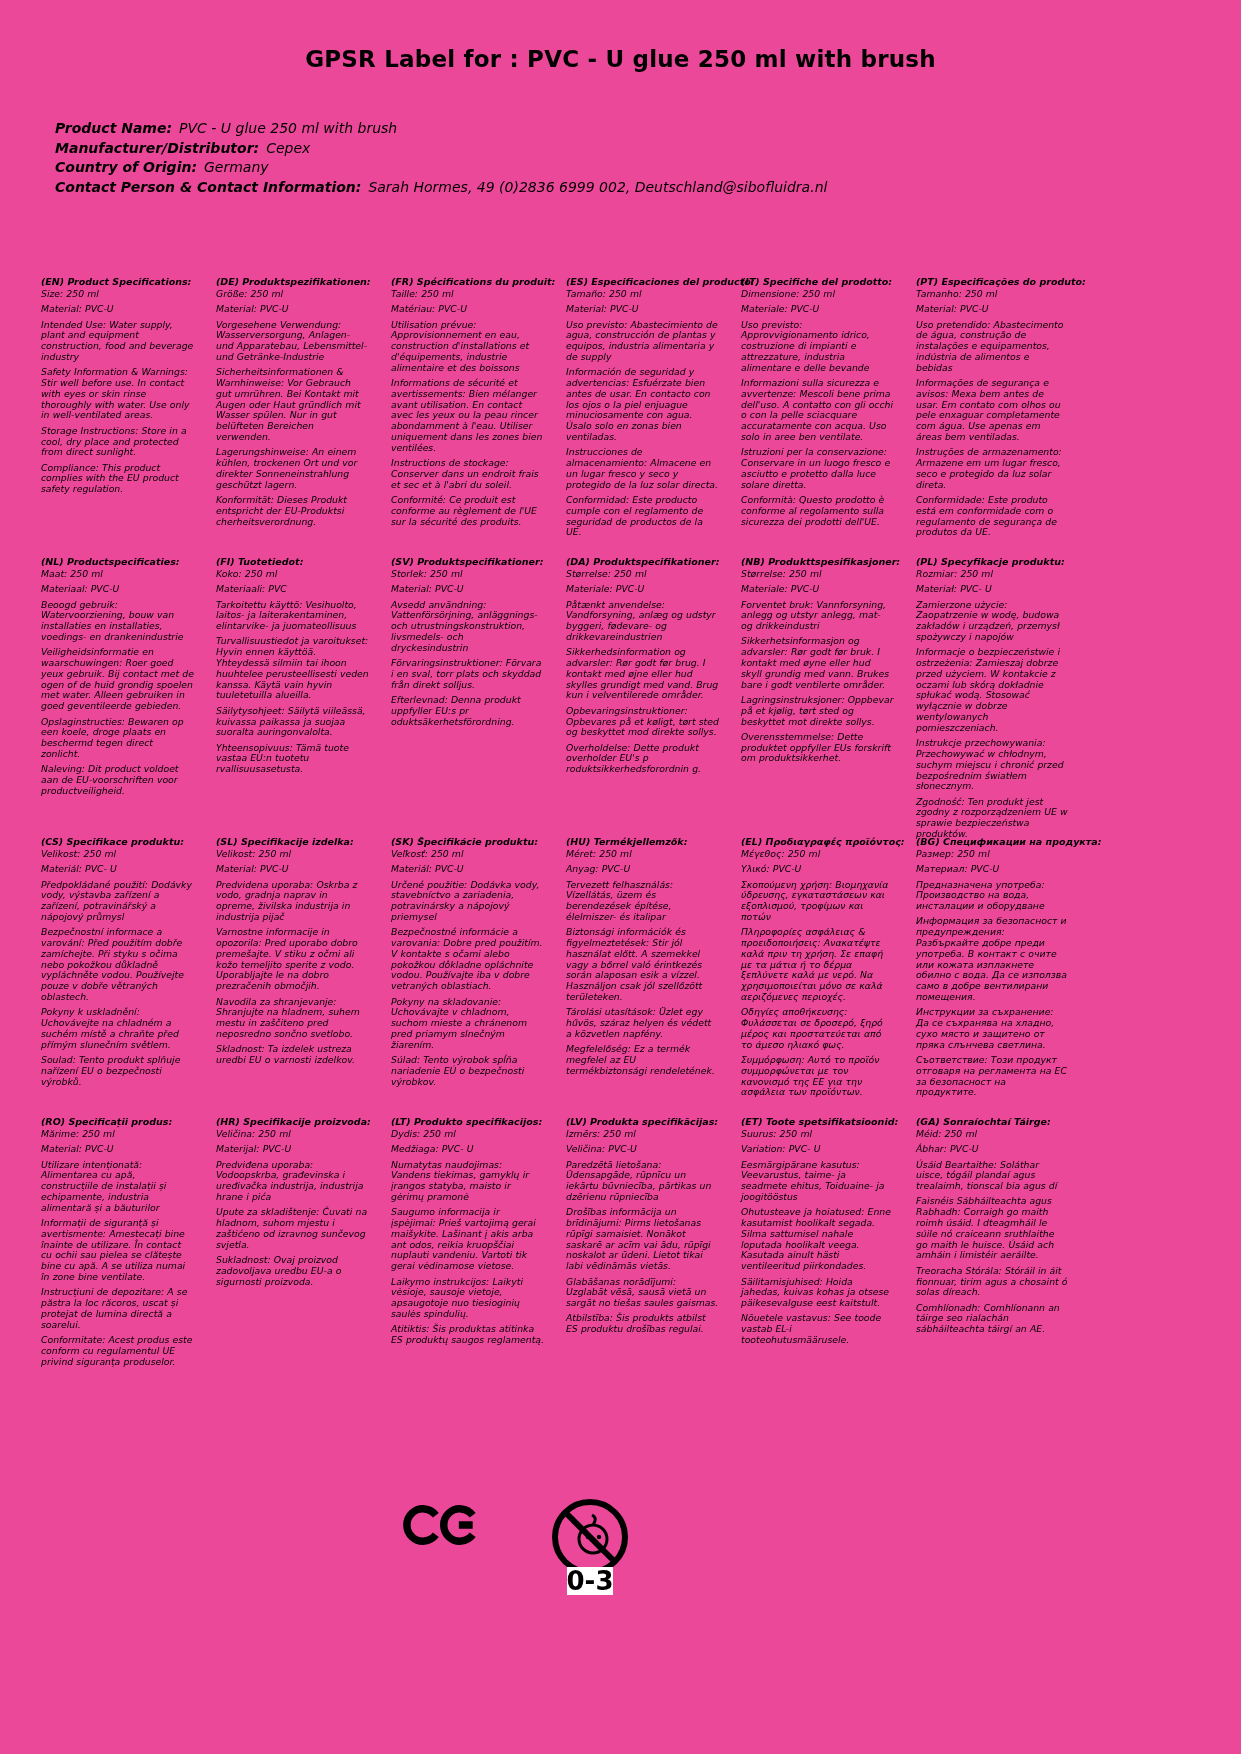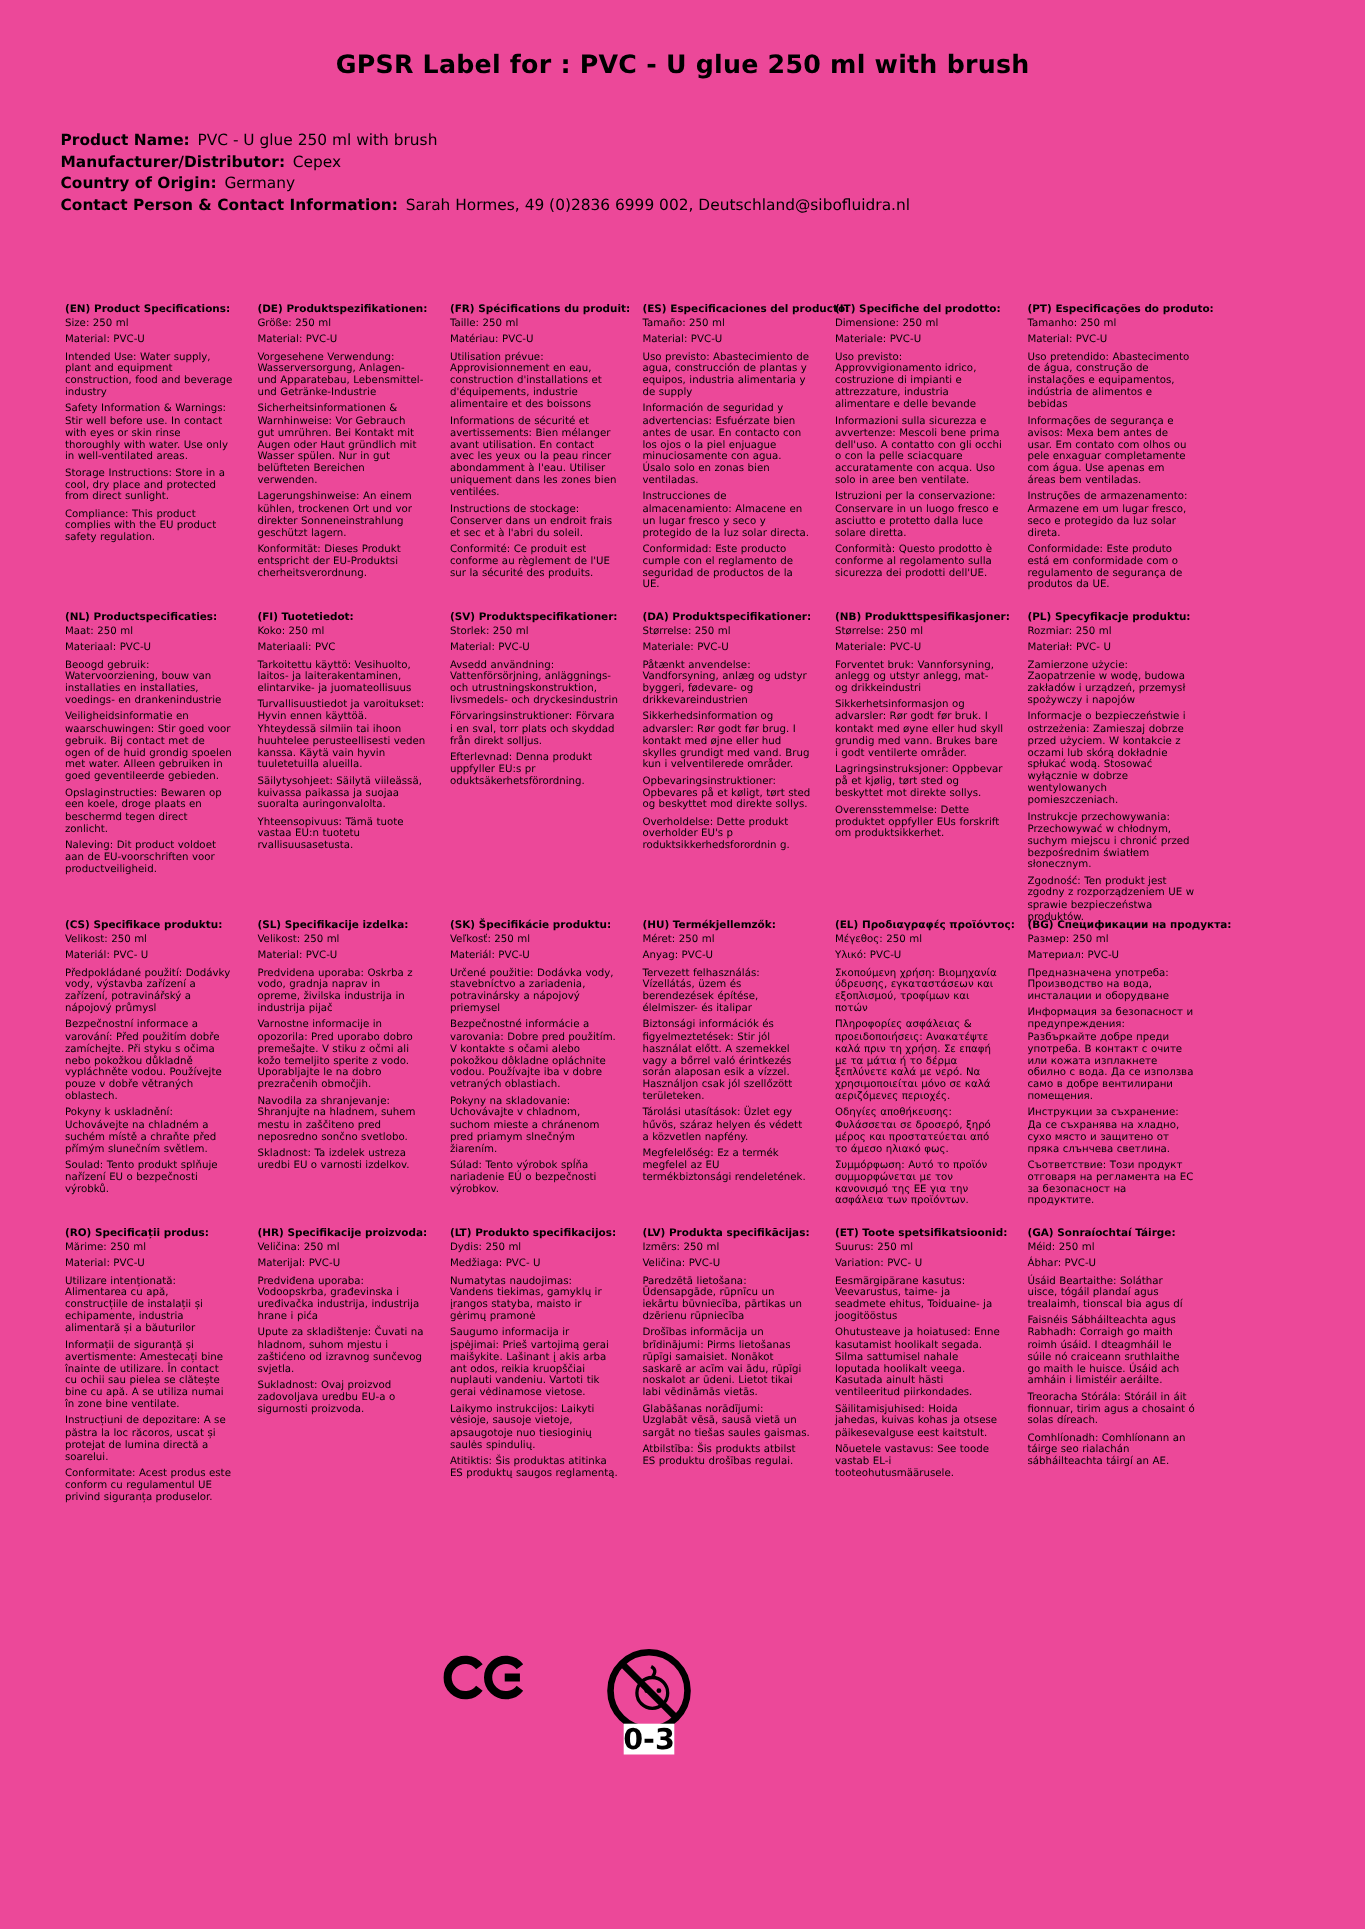--- a/index.html
+++ b/index.html
@@ -12,29 +12,30 @@
     overflow:hidden;
   }
   .doc-title{
     position:absolute;top:46px;left:0;right:0;
     text-align:center;
     font-size:23px;font-weight:bold;
     letter-spacing:.2px;
   }
   .product-info{
     position:absolute;left:55px;top:119px;width:1130px;
-    font-size:14px;line-height:19.5px;
+    font-size:14px;line-height:19.5px;font-style:italic;
   }
   .info-line{white-space:nowrap;}
   .info-label{font-weight:bold;margin-right:7px;}
   .lang-grid{
-    position:absolute;left:59px;top:276px;
+    position:absolute;left:41px;top:276px;
     display:grid;
     grid-template-columns:repeat(6,175px);
     grid-auto-rows:280px;
+    font-style:italic;
   }
   .lang-block{
     padding-right:22px;
     overflow:visible;
   }
   .blk-heading{
     font-size:9.5px;font-weight:bold;
     white-space:nowrap;
     margin-bottom:2px;
     line-height:11px;
@@ -115,21 +116,21 @@
         <div class="blk-para">Uso pretendido: Abastecimento de água, construção de instalações e equipamentos, indústria de alimentos e bebidas</div>
         <div class="blk-para">Informações de segurança e avisos: Mexa bem antes de usar. Em contato com olhos ou pele enxaguar completamente com água. Use apenas em áreas bem ventiladas.</div>
         <div class="blk-para">Instruções de armazenamento: Armazene em um lugar fresco, seco e protegido da luz solar direta.</div>
         <div class="blk-para">Conformidade: Este produto está em conformidade com o regulamento de segurança de produtos da UE.</div>
       </section>
       <section class="lang-block">
         <div class="blk-heading">(NL) Productspecificaties:</div>
         <div class="blk-para">Maat: 250 ml</div>
         <div class="blk-para">Materiaal: PVC-U</div>
         <div class="blk-para">Beoogd gebruik: Watervoorziening, bouw van installaties en installaties, voedings- en drankenindustrie</div>
-        <div class="blk-para">Veiligheidsinformatie en waarschuwingen: Stir goed voor gebruik. Bij contact met de ogen of de huid grondig spoelen met water. Alleen gebruiken in goed geventileerde gebieden.</div>
+        <div class="blk-para">Veiligheidsinformatie en waarschuwingen: Roer goed yeux gebruik. Bij contact met de ogen of de huid grondig spoelen met water. Alleen gebruiken in goed geventileerde gebieden.</div>
         <div class="blk-para">Opslaginstructies: Bewaren op een koele, droge plaats en beschermd tegen direct zonlicht.</div>
         <div class="blk-para">Naleving: Dit product voldoet aan de EU-voorschriften voor productveiligheid.</div>
       </section>
       <section class="lang-block">
         <div class="blk-heading">(FI) Tuotetiedot:</div>
         <div class="blk-para">Koko: 250 ml</div>
         <div class="blk-para">Materiaali: PVC</div>
         <div class="blk-para">Tarkoitettu käyttö: Vesihuolto, laitos- ja laiterakentaminen, elintarvike- ja juomateollisuus</div>
         <div class="blk-para">Turvallisuustiedot ja varoitukset: Hyvin ennen käyttöä. Yhteydessä silmiin tai ihoon huuhtelee perusteellisesti veden kanssa. Käytä vain hyvin tuuletetuilla alueilla.</div>
         <div class="blk-para">Säilytysohjeet: Säilytä viileässä, kuivassa paikassa ja suojaa suoralta auringonvalolta.</div>

